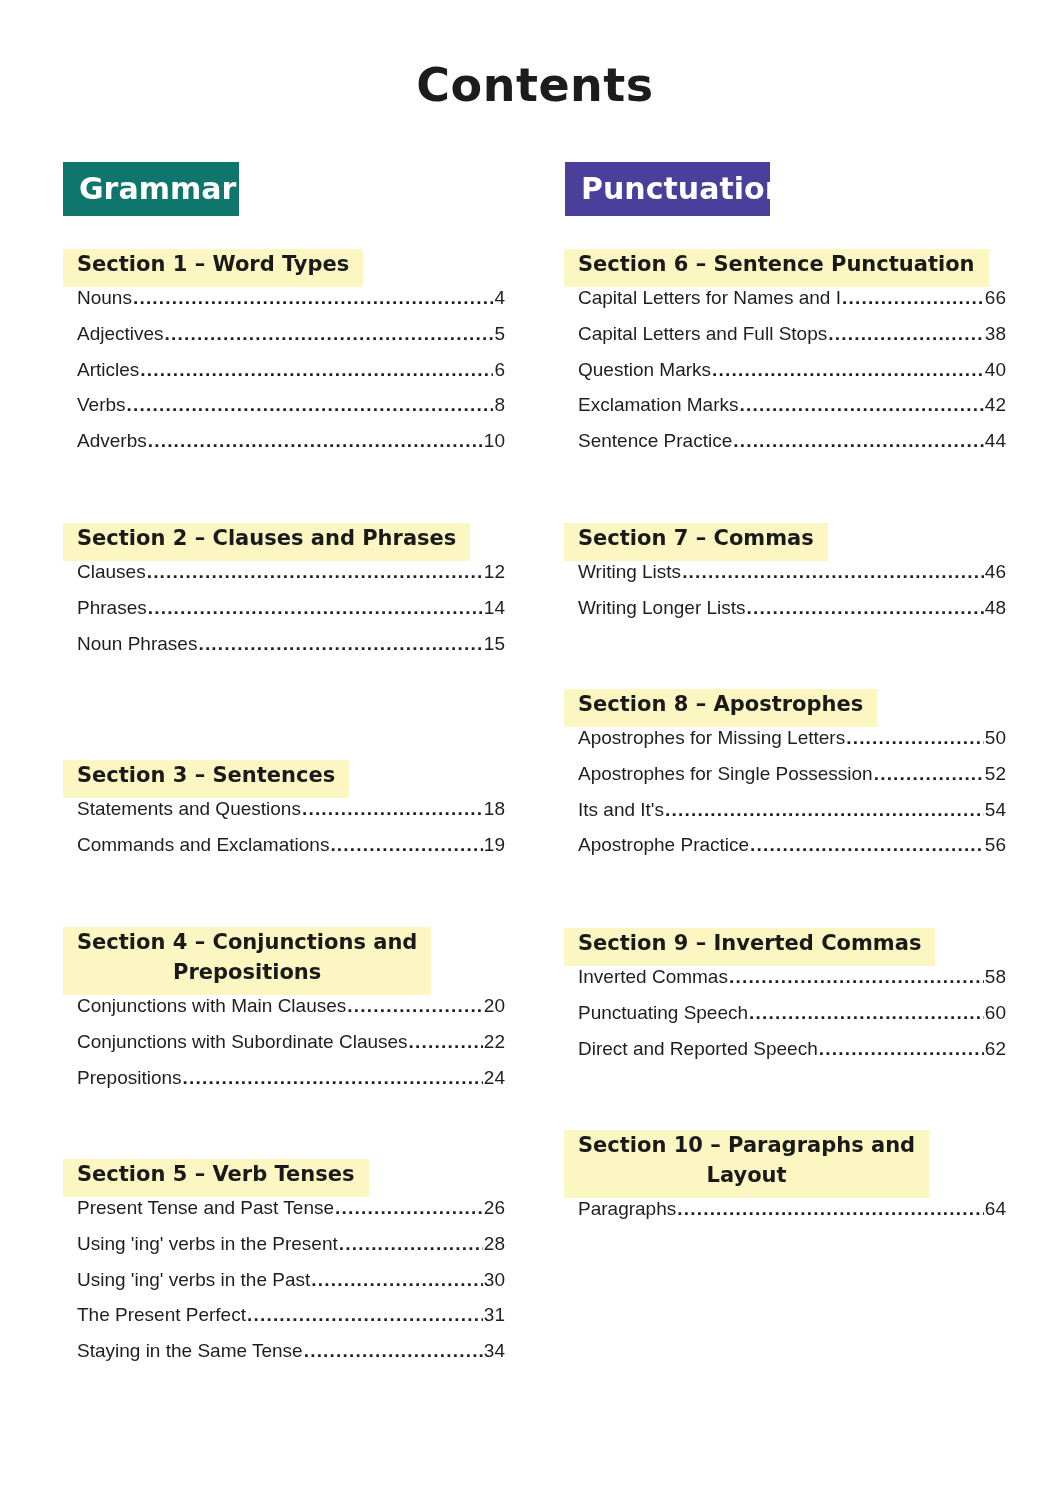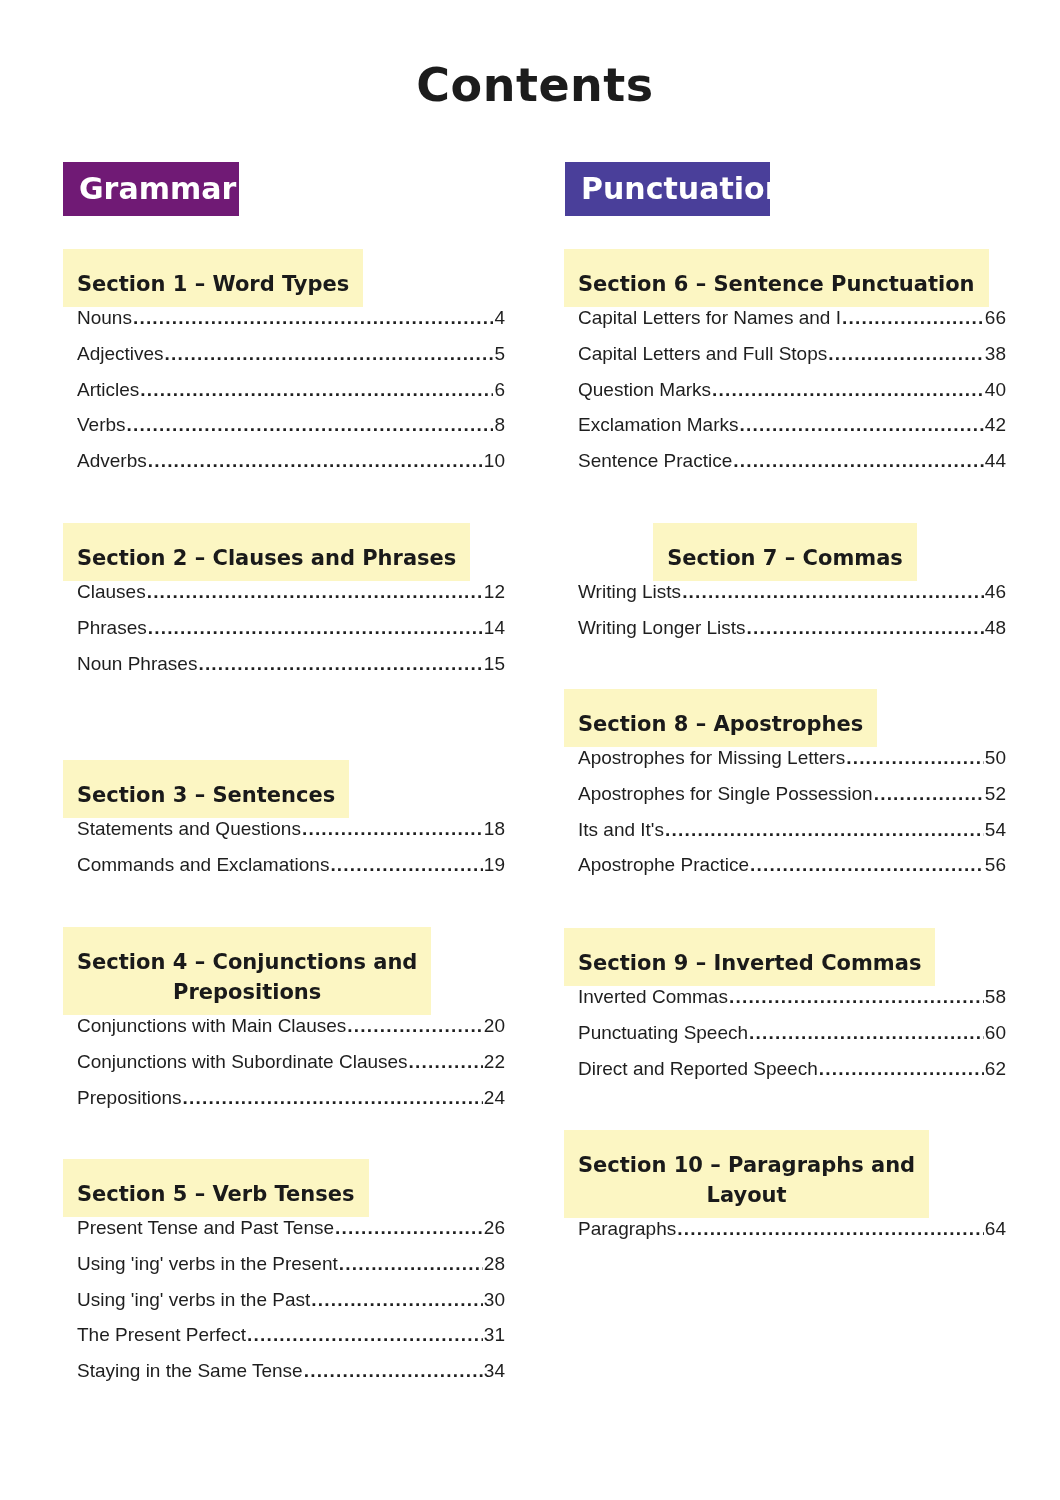--- a/index.html
+++ b/index.html
@@ -1,23 +1,23 @@
 <!DOCTYPE html>
 <html><head>
 <meta charset="utf-8">
 <style>
   * { box-sizing: border-box; margin: 0; padding: 0; }
   html, body { width: 1060px; height: 1500px; background: #ffffff; }
   body { position: relative; font-family: "Liberation Sans", "DejaVu Sans", sans-serif; color: #1a1a1a; overflow: hidden; }
   .page-title { position: absolute; left: 0; top: 58px; width: 1070px; text-align: center; font-family: "DejaVu Sans", sans-serif; font-weight: bold; font-size: 46px; color: #1c1c1c; letter-spacing: 0.5px; }
   .cat-header { position: absolute; top: 162px; height: 54px; color: #fff; font-family: "DejaVu Sans", sans-serif; font-weight: bold; font-size: 30px; line-height: 54px; padding: 0 16px; }
-  .cat-grammar { left: 63px; width: 176px; background: #701a75; }
+  .cat-grammar { left: 63px; width: 176px; background: #0f766e; }
   .cat-punct { left: 565px; width: 205px; background: #4a3f9a; }
   .section { position: absolute; width: 442px; }
-  .sec-head { display: inline-block; background: #fcf6c3; font-family: "DejaVu Sans", sans-serif; font-weight: bold; font-size: 21px; color: #1a1a1a; padding: 20px 14px 8px 14px; line-height: 30px; }
+  .sec-head { display: inline-block; background: #fcf6c3; font-family: "DejaVu Sans", sans-serif; font-weight: bold; font-size: 21px; color: #1a1a1a; padding: 0 14px 8px 14px; line-height: 30px; }
   .sec-head.two-line { text-align: center; }
   .sec-head .l2 { display: block; }
   .items { list-style: none; margin-top: 0; }
   .item { display: flex; align-items: baseline; height: 35.8px; padding-left: 14px; font-size: 19px; color: #1e1e1e; font-family: "Liberation Sans", sans-serif; }
   .item .lbl { white-space: nowrap; }
   .item .dots { flex: 1; overflow: hidden; white-space: nowrap; margin: 0 1px; letter-spacing: 1.2px; font-weight: bold; }
   .item .dots::before { content: "....................................................................................................................................................."; }
   .item .pg { white-space: nowrap; }
 </style>
 </head>
@@ -172,21 +172,21 @@
         <span class="pg">42</span>
       </li>
     <li class="item">
         <span class="lbl">Sentence Practice</span>
         <span class="dots"></span>
         <span class="pg">44</span>
       </li>
   </ul>
 </div>
 
-<div class="section" style="left:564px; top:523px;text-align:center;">
+<div class="section" style="left:564px; top:523px;">
   <div class="sec-head">Section 7 – Commas</div>
   <ul class="items">
     <li class="item">
         <span class="lbl">Writing Lists</span>
         <span class="dots"></span>
         <span class="pg">46</span>
       </li>
     <li class="item">
         <span class="lbl">Writing Longer Lists</span>
         <span class="dots"></span>

